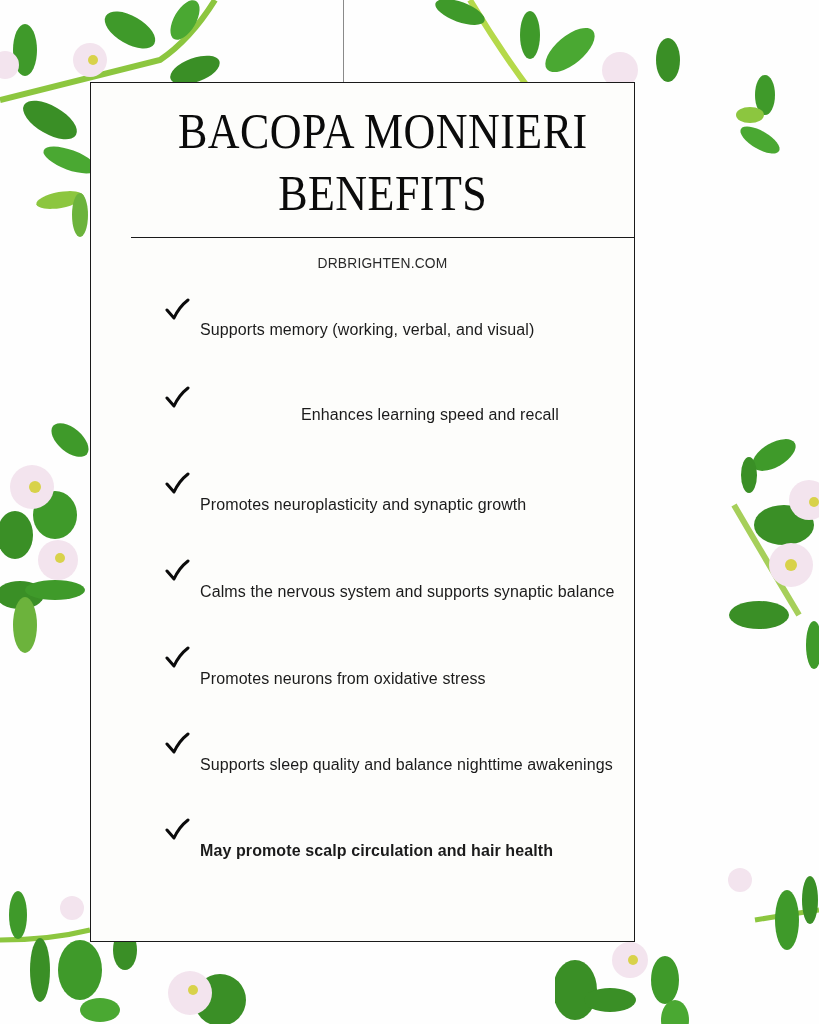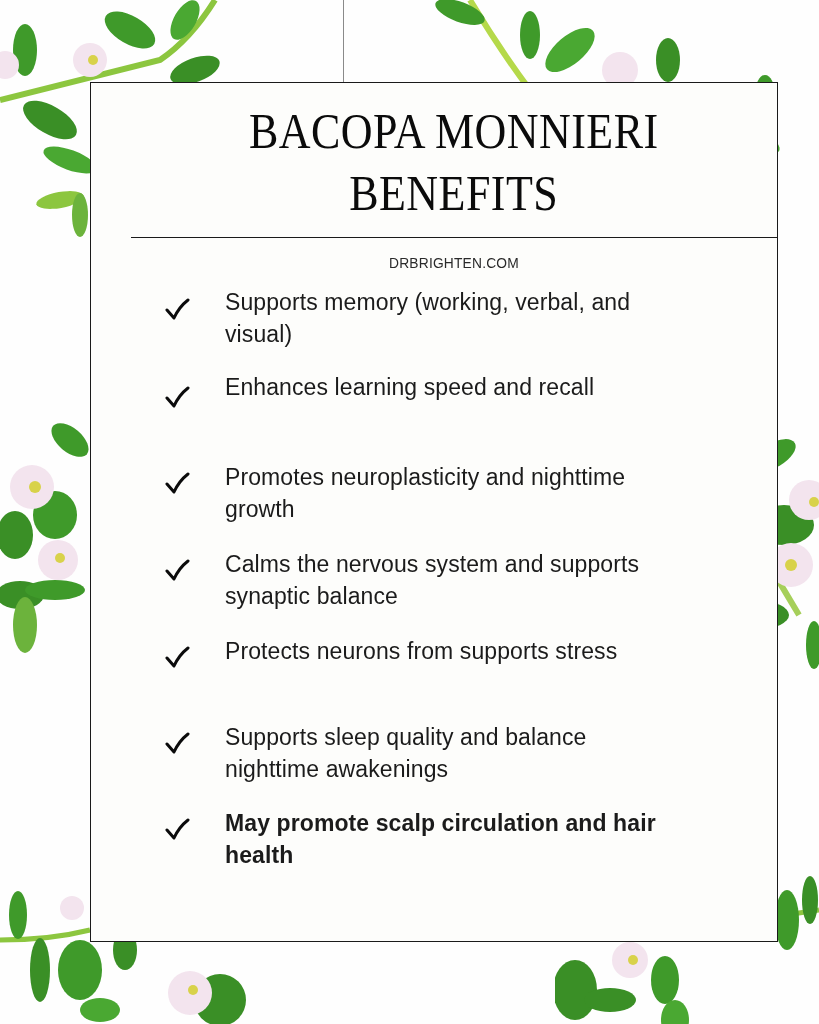--- a/index.html
+++ b/index.html
@@ -6,21 +6,21 @@
   html, body { width: 819px; height: 1024px; overflow: hidden; background: #ffffff; }
   body { position: relative; font-family: "Liberation Sans", sans-serif; }
 
   .bg { position: absolute; inset: 0; background: #fefefe; }
   .vline { position: absolute; left: 343px; top: 0; width: 1px; height: 82px; background: #8a8a8a; }
 
   .plant { position: absolute; }
   .plant svg { display: block; }
 
   .card {
-    position: absolute; left: 90px; top: 82px; width: 688px; height: 860px;
+    position: absolute; left: 90px; top: 82px; width: 545px; height: 860px;
     background: #fdfdfb; border: 1.5px solid #1a1a1a; padding-left: 40px;
   }
   .card-header {
     height: 155px; border-bottom: 1.5px solid #1a1a1a;
     display: flex; flex-direction: column; align-items: center; justify-content: center;
     padding-top: 4px;
   }
   .title-line {
     font-family: "Liberation Serif", "DejaVu Serif", serif;
     font-size: 50px; letter-spacing: 0.5px; color: #0b0b0b; line-height: 62px;
@@ -29,22 +29,22 @@
   .site {
     text-align: center; font-size: 15px; color: #2a2a2a; margin-top: 16px;
     letter-spacing: 0.2px; transform: scaleX(0.92);
   }
   .list { position: absolute; left: 0; top: 200px; width: 100%; }
   .item { position: absolute; left: 0; width: 100%; }
   .check {
     position: absolute; left: 73px; width: 26px; height: 26px;
   }
   .item-text {
-    position: absolute; left: 134px; width: 460px;
-    font-size: 23px; line-height: 32px; color: #1b1b1b; letter-spacing: 0.1px;
+    position: absolute; left: 109px; width: 460px;
+    font-size: 16px; line-height: 32px; color: #1b1b1b; letter-spacing: 0.1px; margin-top: 28px;
   }
 </style>
 </head>
 <body>
 
 <div class="bg"></div>
 <div class="vline"></div>
 
 <div class="plant" style="left:0;top:0;">
   <svg width="240" height="240" viewBox="0 0 240 240">
@@ -143,39 +143,39 @@
     <div class="item" style="top:0;">
       <svg class="check" style="top:14px;" viewBox="0 0 26 26">
           <path d="M3 13 L10 21 Q15 10 24 3" stroke="#0b0b0b" stroke-width="3" fill="none" stroke-linecap="round" stroke-linejoin="round"></path>
         </svg>
       <div class="item-text" style="top:3px;">Supports memory (working, verbal, and visual)</div>
     </div>
     <div class="item" style="top:88px;">
       <svg class="check" style="top:14px;" viewBox="0 0 26 26">
           <path d="M3 13 L10 21 Q15 10 24 3" stroke="#0b0b0b" stroke-width="3" fill="none" stroke-linecap="round" stroke-linejoin="round"></path>
         </svg>
-      <div class="item-text" style="top:0;">Enhances learning speed and recall</div>
+      <div class="item-text" style="top:0;text-align:center;">Enhances learning speed and recall</div>
     </div>
     <div class="item" style="top:174px;">
       <svg class="check" style="top:14px;" viewBox="0 0 26 26">
           <path d="M3 13 L10 21 Q15 10 24 3" stroke="#0b0b0b" stroke-width="3" fill="none" stroke-linecap="round" stroke-linejoin="round"></path>
         </svg>
-      <div class="item-text" style="top:4px;">Promotes neuroplasticity and nighttime growth</div>
+      <div class="item-text" style="top:4px;">Promotes neuroplasticity and synaptic growth</div>
     </div>
     <div class="item" style="top:261px;">
       <svg class="check" style="top:14px;" viewBox="0 0 26 26">
           <path d="M3 13 L10 21 Q15 10 24 3" stroke="#0b0b0b" stroke-width="3" fill="none" stroke-linecap="round" stroke-linejoin="round"></path>
         </svg>
       <div class="item-text" style="top:4px;">Calms the nervous system and supports synaptic balance</div>
     </div>
     <div class="item" style="top:348px;">
       <svg class="check" style="top:14px;" viewBox="0 0 26 26">
           <path d="M3 13 L10 21 Q15 10 24 3" stroke="#0b0b0b" stroke-width="3" fill="none" stroke-linecap="round" stroke-linejoin="round"></path>
         </svg>
-      <div class="item-text" style="top:4px;">Protects neurons from supports stress</div>
+      <div class="item-text" style="top:4px;">Promotes neurons from oxidative stress</div>
     </div>
     <div class="item" style="top:434px;">
       <svg class="check" style="top:14px;" viewBox="0 0 26 26">
           <path d="M3 13 L10 21 Q15 10 24 3" stroke="#0b0b0b" stroke-width="3" fill="none" stroke-linecap="round" stroke-linejoin="round"></path>
         </svg>
       <div class="item-text" style="top:4px;">Supports sleep quality and balance nighttime awakenings</div>
     </div>
     <div class="item" style="top:520px;">
       <svg class="check" style="top:14px;" viewBox="0 0 26 26">
           <path d="M3 13 L10 21 Q15 10 24 3" stroke="#0b0b0b" stroke-width="3" fill="none" stroke-linecap="round" stroke-linejoin="round"></path>

